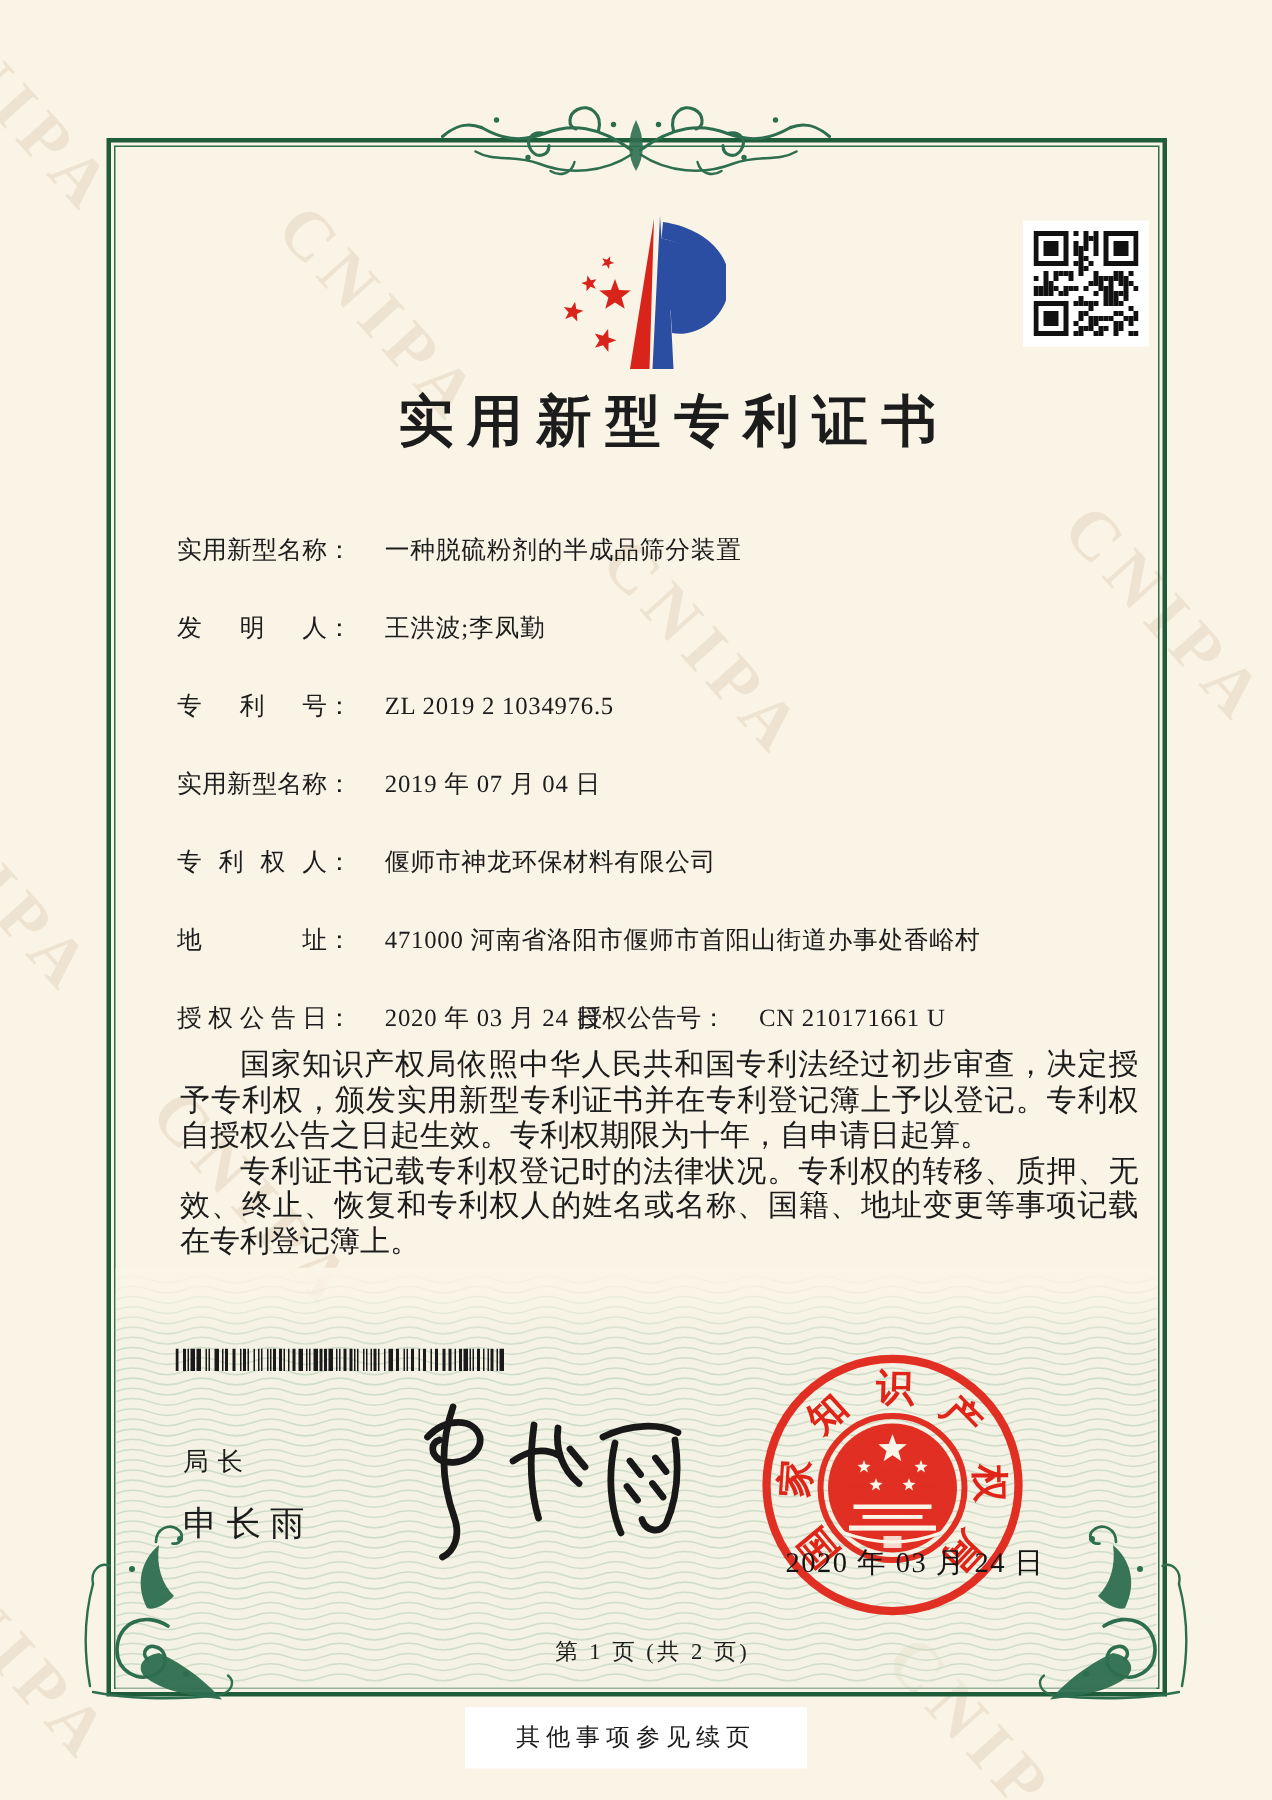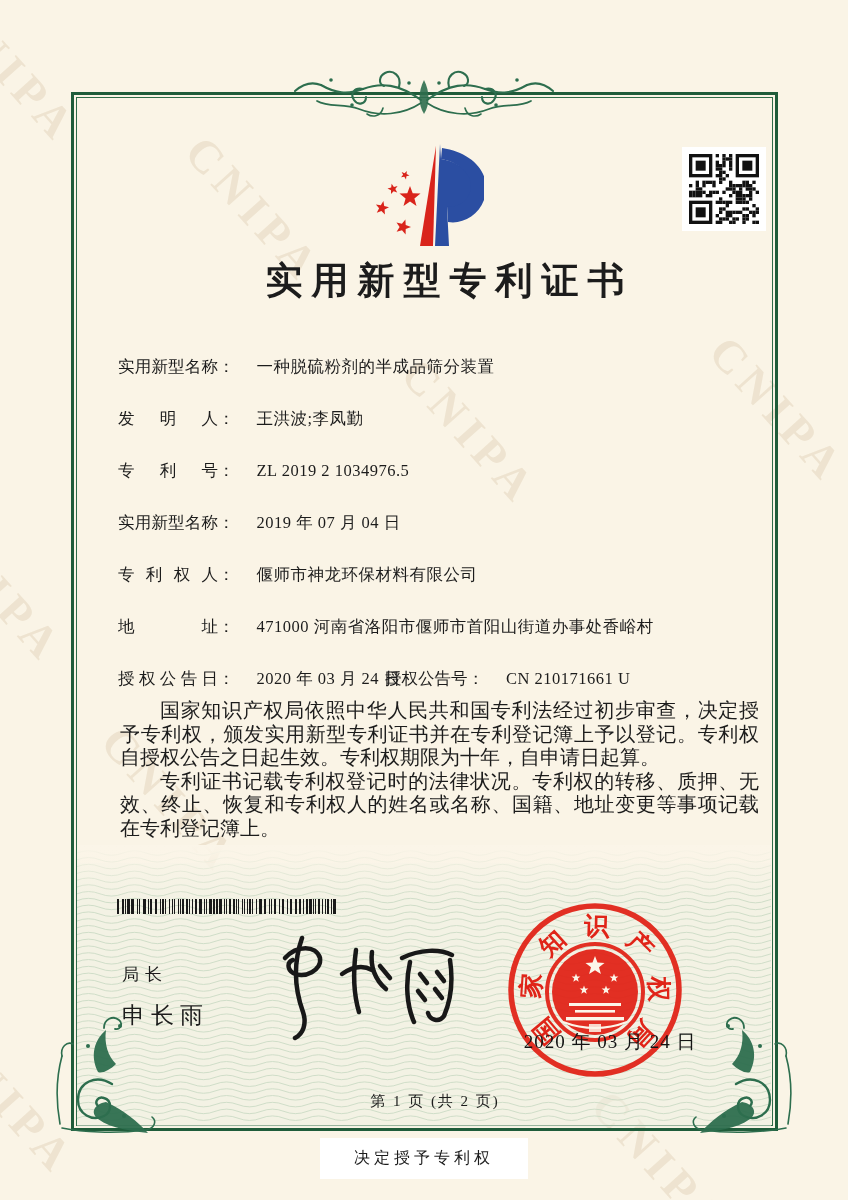--- a/index.html
+++ b/index.html
@@ -479,15 +479,15 @@
       <circle cx="70" cy="110" r="2" fill="#2d6e4e" stroke="none"></circle>
       <circle cx="34" cy="40" r="2" fill="#2d6e4e" stroke="none"></circle>
       <circle cx="66" cy="20" r="2" fill="#2d6e4e" stroke="none"></circle>
     </g>
   </svg>
   <svg class="abs corner-br" viewBox="0 0 112 130">
     <use href="#corner-art" transform="translate(112,0) scale(-1,1)"></use>
   </svg>
 
   <div class="abs page-info">第 1 页 (共 2 页)</div>
-  <div class="abs continuation">决定授予专利权</div>
+  <div class="abs continuation">其他事项参见续页</div>
 
 </div>
 
 </body></html>

